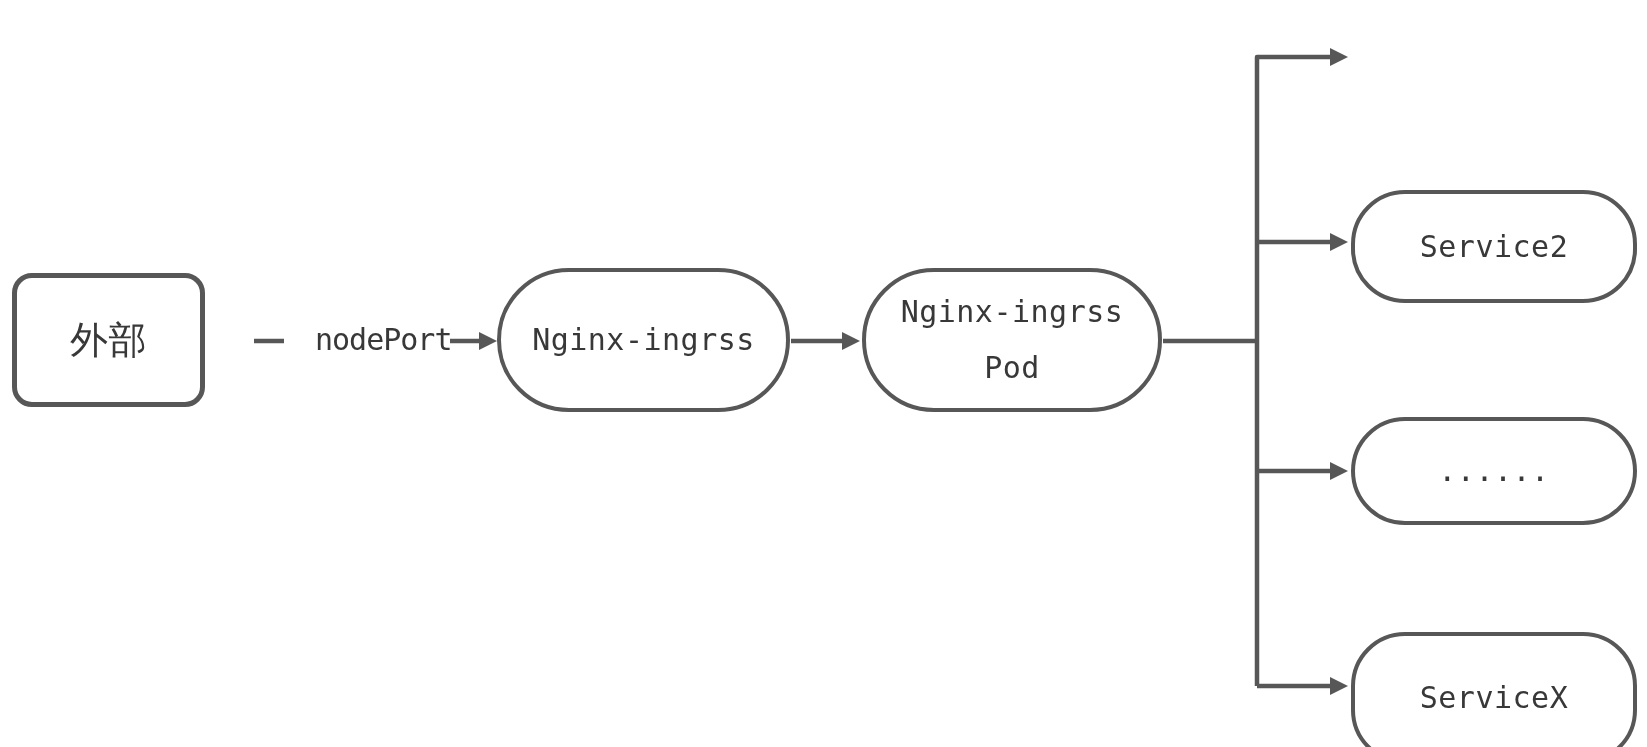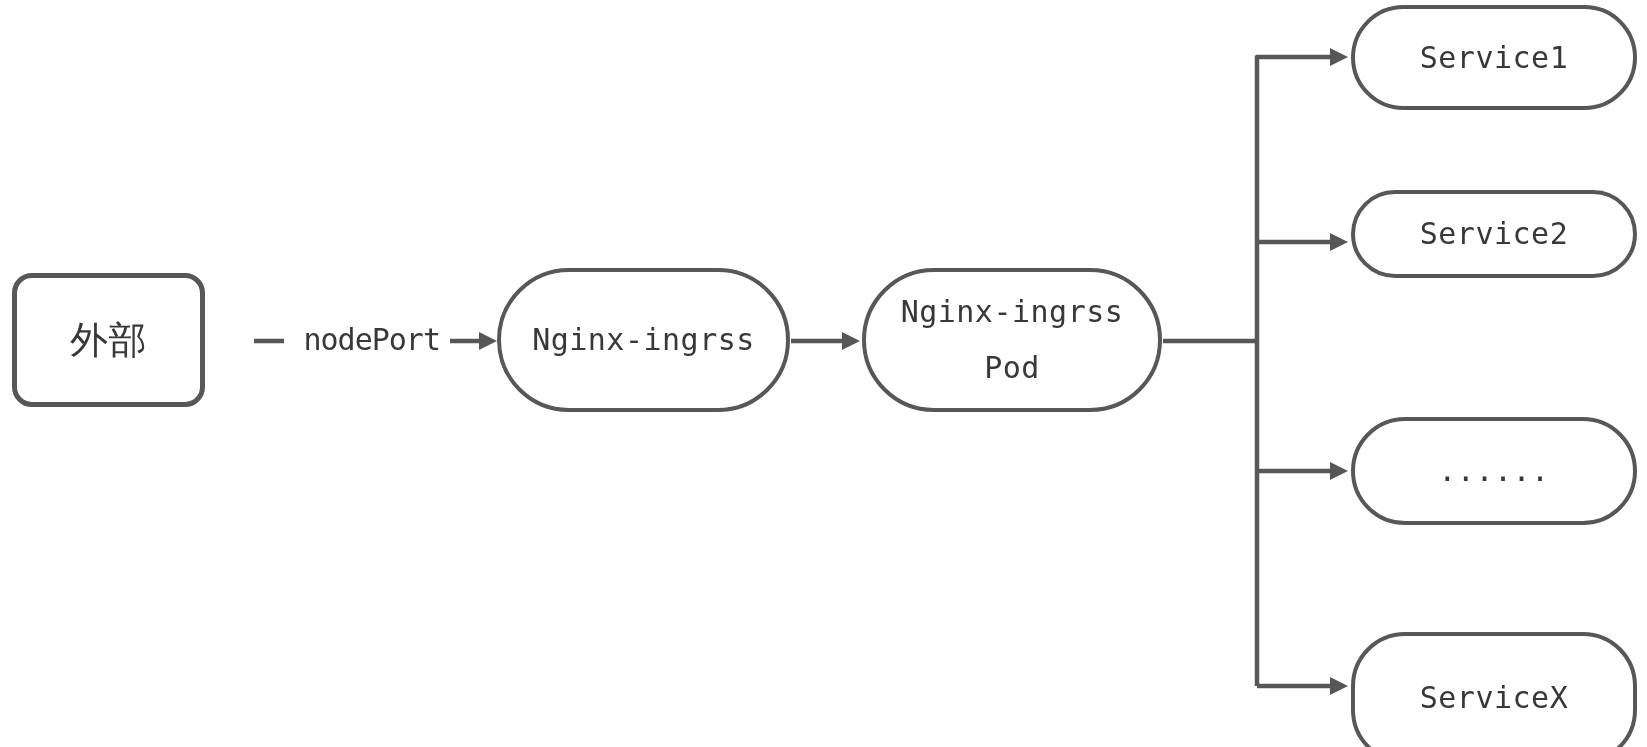--- a/index.html
+++ b/index.html
@@ -38,22 +38,23 @@
     font-family:"DejaVu Serif","Liberation Serif",serif;
     font-size:38px;
   }
   .node.stadium-lg{border-radius:72px;align-items:center;}
   .node.stadium-sm{border-radius:54px;}
   .edge-label{
     position:absolute;
     font-size:30px;
     letter-spacing:-1px;
     color:var(--text);
-    text-align:right;
+    text-align:left;
     white-space:nowrap;
+    margin-left:20px;
   }
 </style>
 </head>
 <body>
 
 <div id="canvas">
 
   <svg id="edge-layer" width="1647" height="747" viewBox="0 0 1647 747" xmlns="http://www.w3.org/2000/svg">
 
     <path d="M 254 341 H 284"></path>
@@ -85,25 +86,22 @@
 
   <div class="node stadium-lg" style="left:497px;top:268px;width:293px;height:144px;">
     <span>Nginx-ingrss</span>
   </div>
 
   <div class="node stadium-lg" style="left:862px;top:268px;width:300px;height:144px;">
     <span>Nginx-ingrss</span>
     <span>Pod</span>
   </div>
 
-  <div class="node stadium-sm" style="left:1351px;top:5px;width:286px;height:105px;">
-    <span>Service1</span>
-  </div>
 
-  <div class="node stadium-sm" style="left:1351px;top:190px;width:286px;height:88px;">
+  <div class="node stadium-sm" style="left:1351px;top:190px;width:286px;height:113px;">
     <span>Service2</span>
   </div>
 
   <div class="node stadium-sm" style="left:1351px;top:417px;width:286px;height:108px;">
     <span>......</span>
   </div>
 
   <div class="node stadium-sm" style="left:1351px;top:632px;width:286px;height:132px;">
     <span>ServiceX</span>
   </div>

